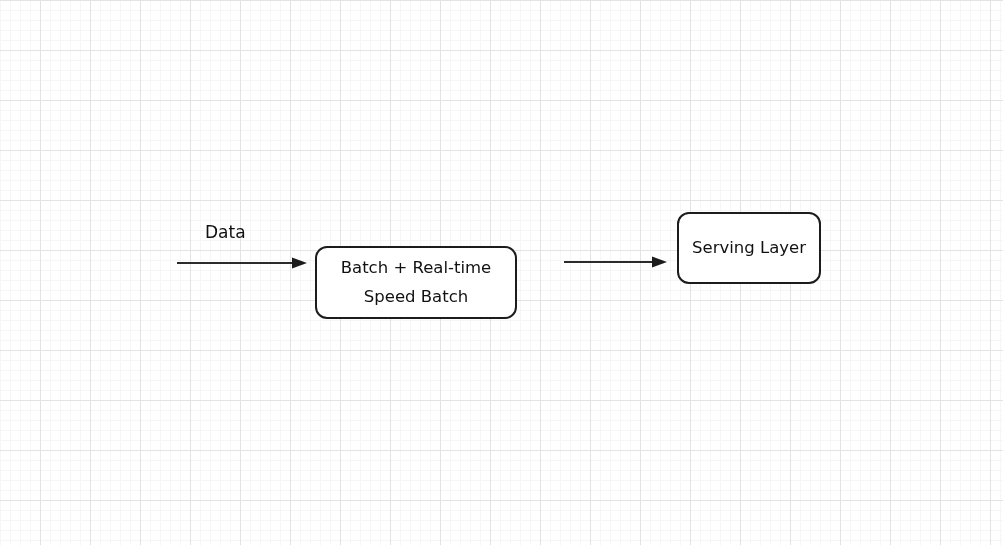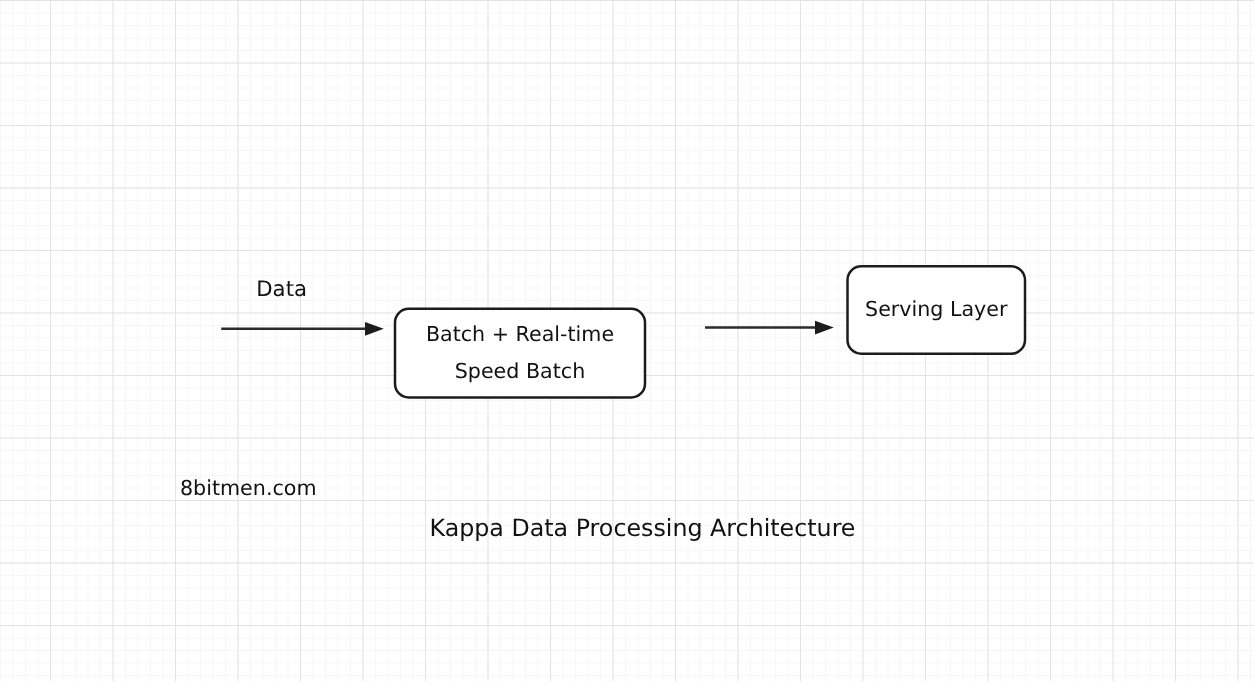--- a/index.html
+++ b/index.html
@@ -104,17 +104,15 @@
 
   <svg class="arrow arrow-2" width="107" height="14" viewBox="0 0 107 14">
     <line x1="1" y1="7" x2="91" y2="7" stroke="#2b2b2b" stroke-width="2"></line>
     <polygon points="89,1.5 104,7 89,12.5" fill="#1c1c1c"></polygon>
   </svg>
 
   <div class="node node-serving">
     <span class="node-line">Serving Layer</span>
   </div>
 
-  <div class="watermark">8bitmen.com</div>
 
-  <div class="diagram-title">Kappa Data Processing Architecture</div>
 
 </div>
 
 </body></html>

